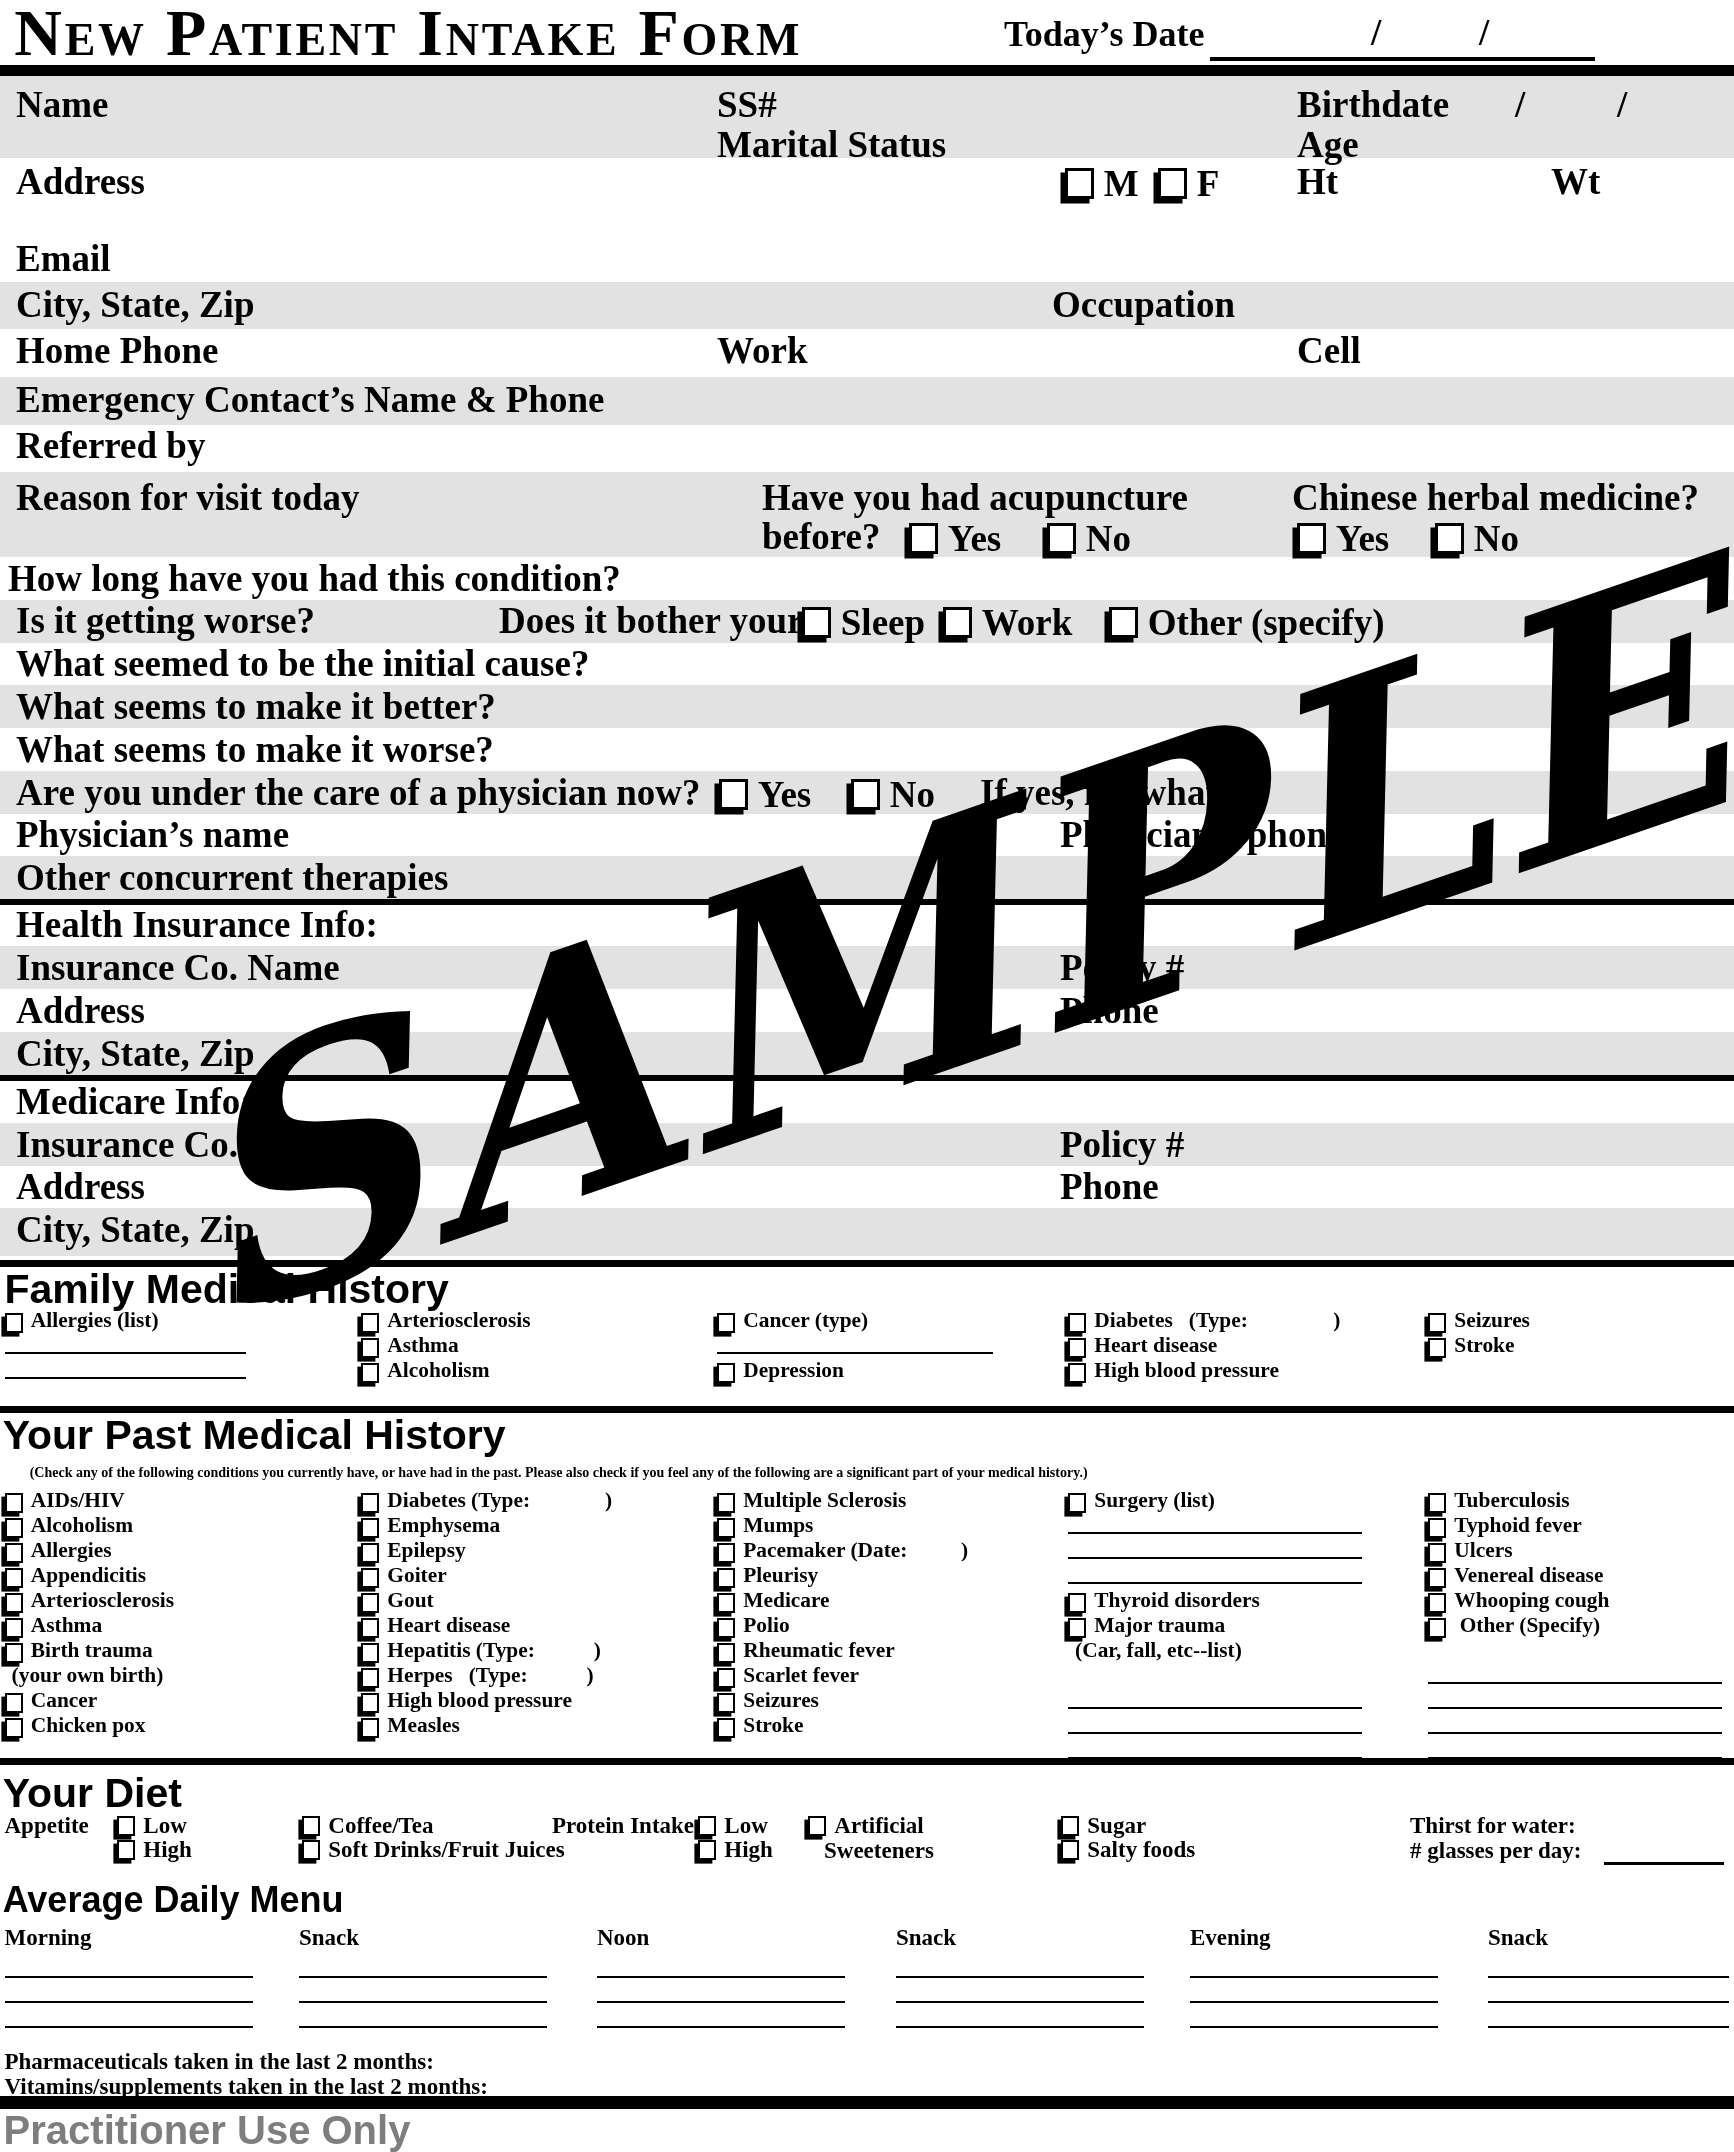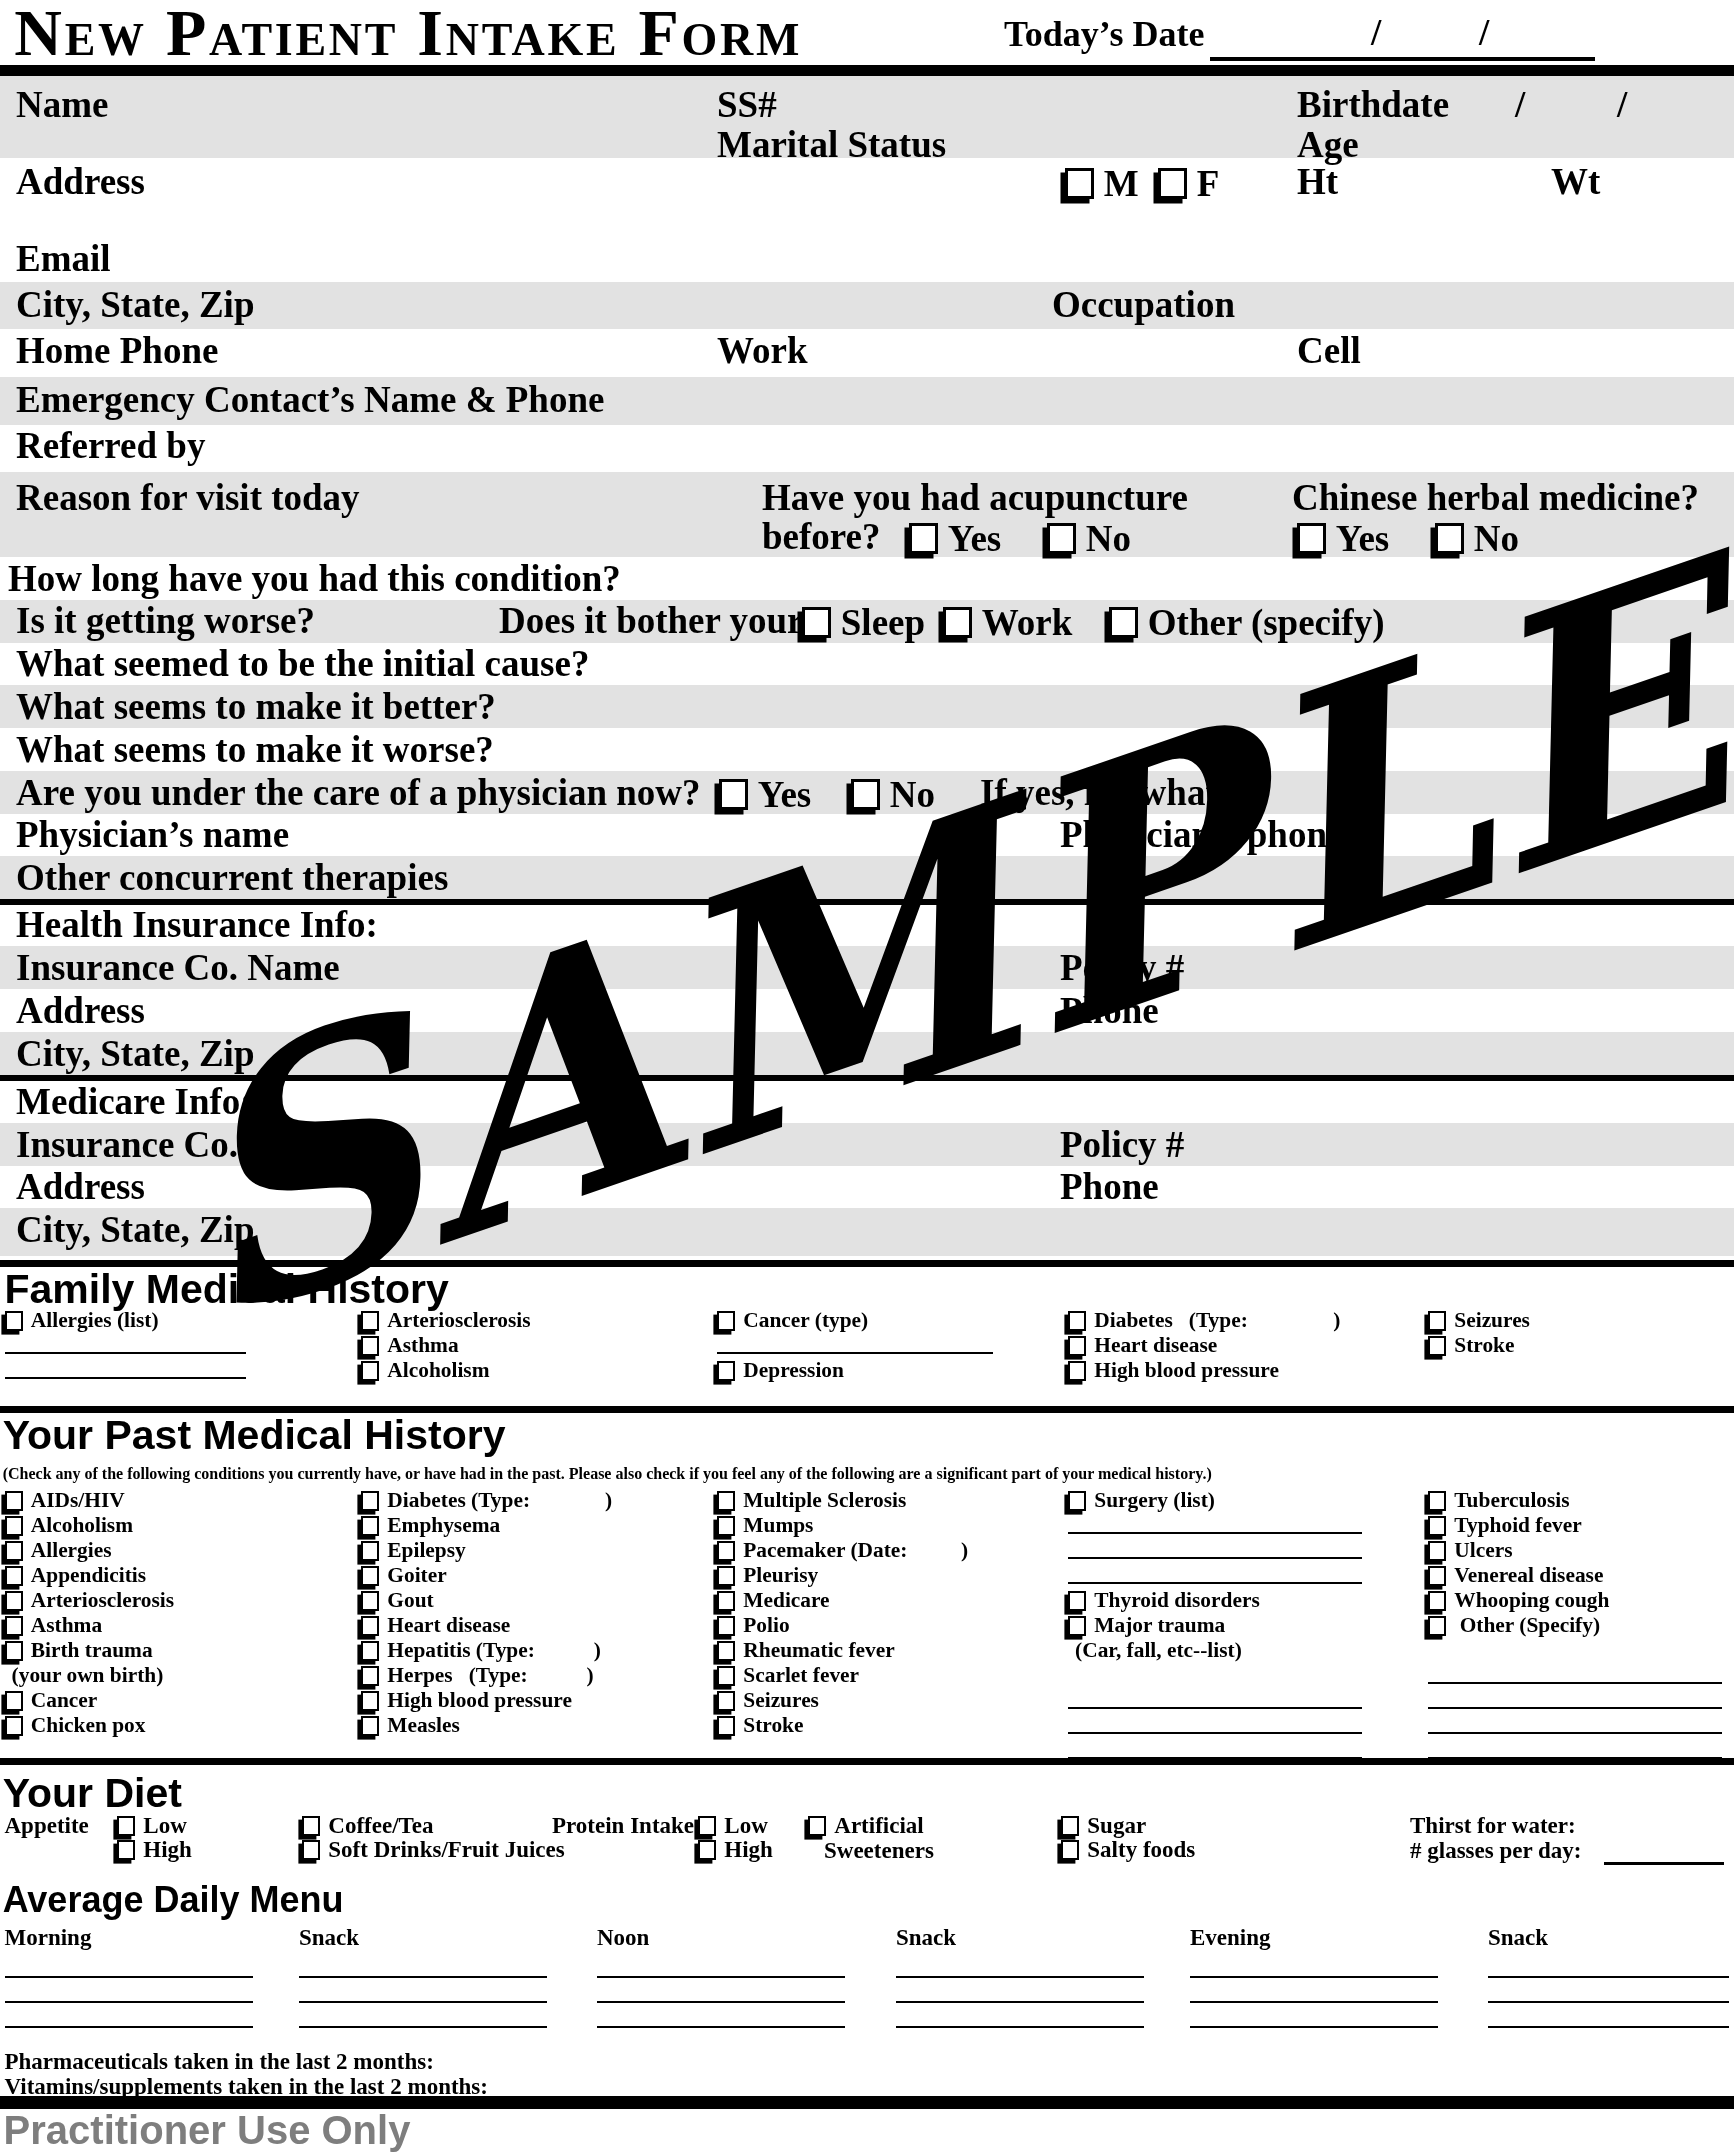--- a/index.html
+++ b/index.html
@@ -2,37 +2,37 @@
 <html style="font-size:14.3px"><head>
 <meta charset="utf-8">
 <style>
   html,body{margin:0;padding:0;background:#888;}
   .page{position:relative;width:1734px;height:2153px;background:#ffffff;overflow:hidden;
         font-family:"Liberation Serif",serif;color:#000;}
   .stripe{position:absolute;left:0;width:100%;background:#e2e2e2;}
   .divider{position:absolute;left:0;width:100%;background:#000;}
   .t{position:absolute;white-space:pre;font-weight:bold;font-size:37px;line-height:1.08;}
   .sm{font-size:23px;}
-  .xs{font-size:16px;}
+  .xs{font-size:14px;margin-left:27px;}
   .title{position:absolute;left:14.3px;top:0px;font-weight:bold;font-size:66px;
          font-variant:small-caps;letter-spacing:2.7px;line-height:1.0;}
   .h{position:absolute;white-space:nowrap;font-family:"Liberation Sans",sans-serif;
      font-weight:bold;font-size:41px;line-height:1.0;}
   .dline{position:absolute;border-bottom:4.5px solid #000;}
   .uline{position:absolute;border-bottom:3.6px solid #000;}
   .cb{display:inline-block;width:23px;height:25px;border:3.6px solid #000;background:#fff;
       box-shadow:-4.5px 4.5px 0 #000;flex:none;}
   .cbs{display:inline-block;width:14.3px;height:16px;border:2.7px solid #000;background:#fff;
       box-shadow:-3.6px 3.6px 0 #000;flex:none;}
   .cbg{position:absolute;display:inline-flex;align-items:center;gap:9.8px;
        font-weight:bold;font-size:37px;white-space:pre;}
   .cbg2{position:absolute;display:inline-flex;align-items:center;gap:8px;
        font-weight:bold;font-size:23px;white-space:pre;}
   .col{position:absolute;}
-  .li{display:flex;align-items:center;height:25px;font-size:21.4px;font-weight:bold;
+  .li{display:flex;align-items:flex-end;height:25px;font-size:21.4px;font-weight:bold;
       white-space:pre;gap:8px;}
   .li-txt{padding-left:7.1px;}
   .li-line{height:25px;position:relative;}
   .li-line::after{content:"";position:absolute;left:0;top:18.7px;width:var(--lw,258px);
       border-top:2.7px solid #000;}
   .li-sp{height:25px;}
   .mh{height:32px;font-size:23px;font-weight:bold;font-family:"Liberation Serif",serif;}
   .watermark{position:absolute;left:178px;top:784px;width:1390px;text-align:center;
       font-family:"DejaVu Serif",serif;font-weight:bold;font-style:italic;font-size:330px;
       line-height:1.15;letter-spacing:5.3px;color:#000;transform:rotate(-19deg) skewX(-10deg);

